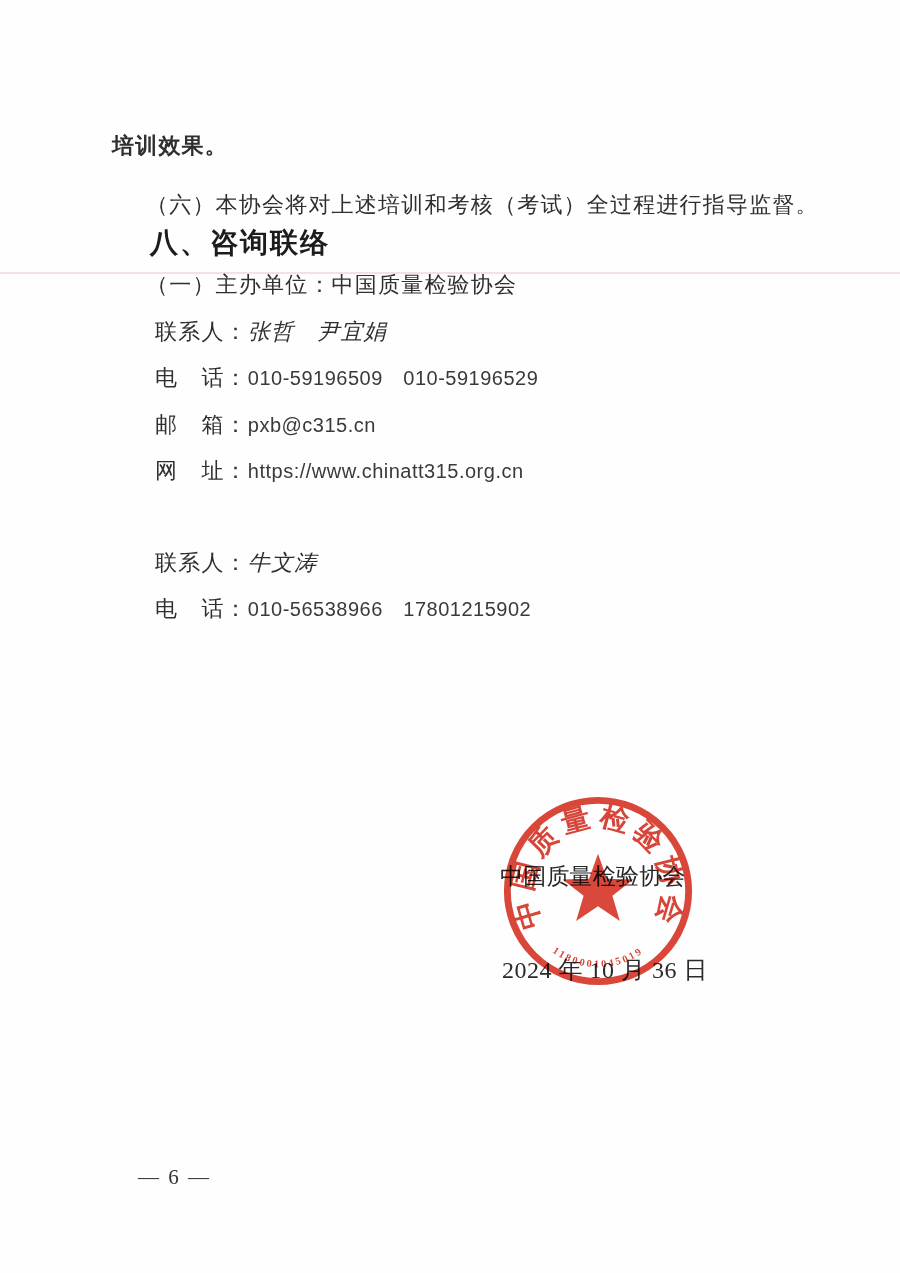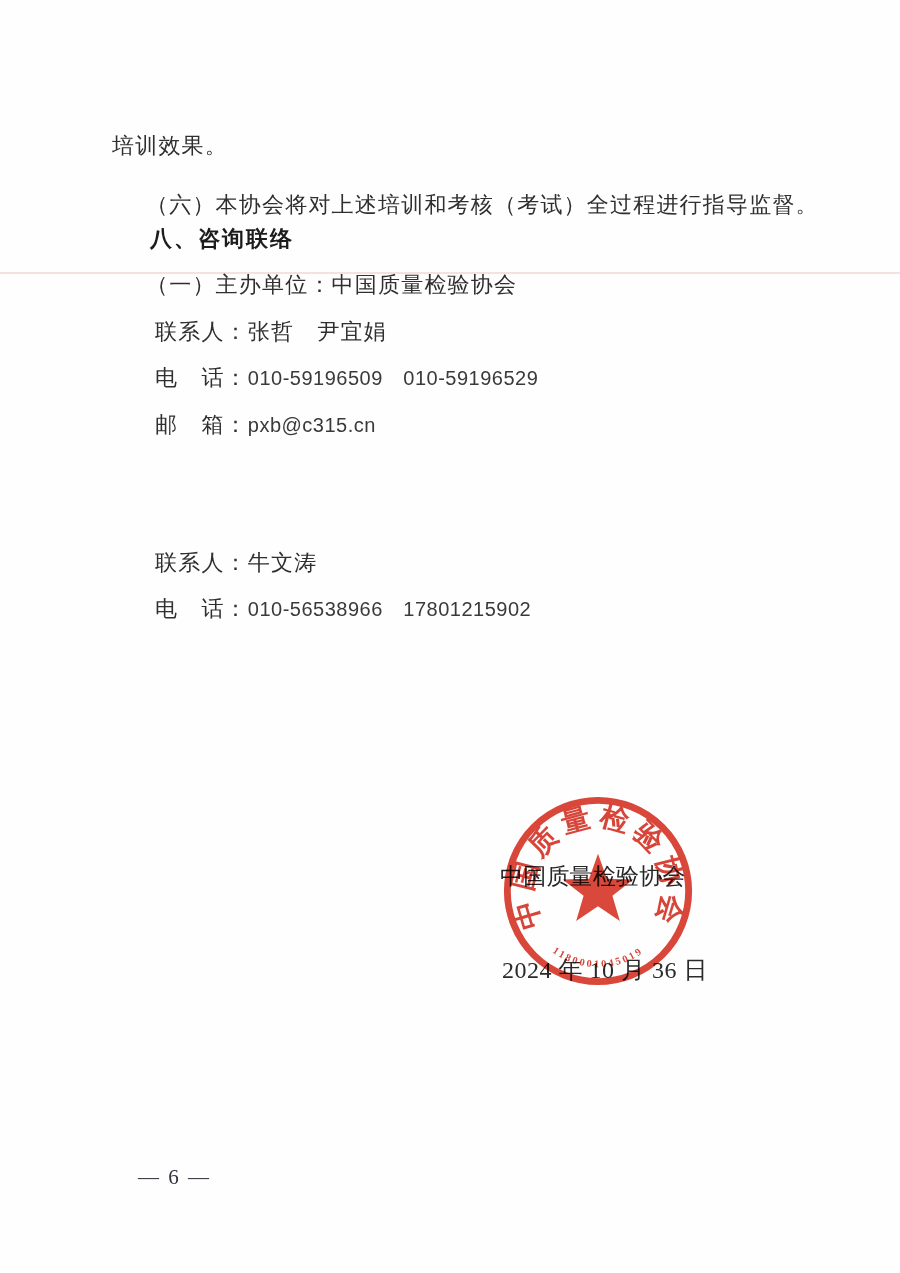--- a/index.html
+++ b/index.html
@@ -15,31 +15,31 @@
     position: absolute;
     white-space: pre;
     font-size: 22px;
     letter-spacing: 1.2px;
     color: #2f2f2f;
     font-family: "Liberation Serif", "DejaVu Serif", serif;
   }
   .heading {
     font-family: "Liberation Sans", "DejaVu Sans", sans-serif;
     font-weight: 700;
-    font-size: 22px;
+    font-size: 28px;
     color: #1c1c1c;
     letter-spacing: 2px;
   }
   .latin-val {
     font-family: "Liberation Sans", "DejaVu Sans", sans-serif;
     font-size: 20px;
     letter-spacing: 0.5px;
     color: #3a3a3a;
   }
-  .cn-val { color: #2f2f2f; }
+  .cn-val { color: #2f2f2f; font-style: italic; }
   .scan-line {
     position: absolute;
     left: 0; top: 272px;
     width: 900px; height: 2px;
     background: #f3e2e0;
   }
   .sig-org {
     position: absolute;
     left: 500px; top: 861px;
     font-size: 23px;
@@ -78,34 +78,35 @@
     white-space: pre;
   }
 </style>
 </head>
 <body>
 
 <div class="page">
 
   <div class="scan-line"></div>
 
-  <div class="line" style="left:112px; top:131px;">培训效果。</div>
+  <div class="line" style="left:112px; top:131px;font-weight:bold;">培训效果。</div>
 
   <div class="line" style="left:146px; top:177px;margin-top:13px;">（六）本协会将对上述培训和考核（考试）全过程进行指导监督。</div>
 
   <div class="line heading" style="left:150px; top:224px;">八、咨询联络</div>
 
   <div class="line" style="left:146px; top:270px;">（一）主办单位：中国质量检验协会</div>
 
   <div class="line" style="left:155px; top:317px;"><span>联系人：</span><span class="cn-val">张哲　尹宜娟</span></div>
 
   <div class="line" style="left:155px; top:363px;"><span>电　话：</span><span class="latin-val">010-59196509　010-59196529</span></div>
 
   <div class="line" style="left:155px; top:410px;"><span>邮　箱：</span><span class="latin-val">pxb@c315.cn</span></div>
 
+  <div class="line" style="left:155px; top:456px;"><span>网　址：</span><span class="latin-val">https://www.chinatt315.org.cn</span></div>
 
 
   <div class="line" style="left:155px; top:548px;"><span>联系人：</span><span class="cn-val">牛文涛</span></div>
 
   <div class="line" style="left:155px; top:594px;"><span>电　话：</span><span class="latin-val">010-56538966　17801215902</span></div>
 
 
 
   <div class="sig-org">中国质量检验协会</div>
   <div class="sig-date">2024 年 10 月 36 日</div>

